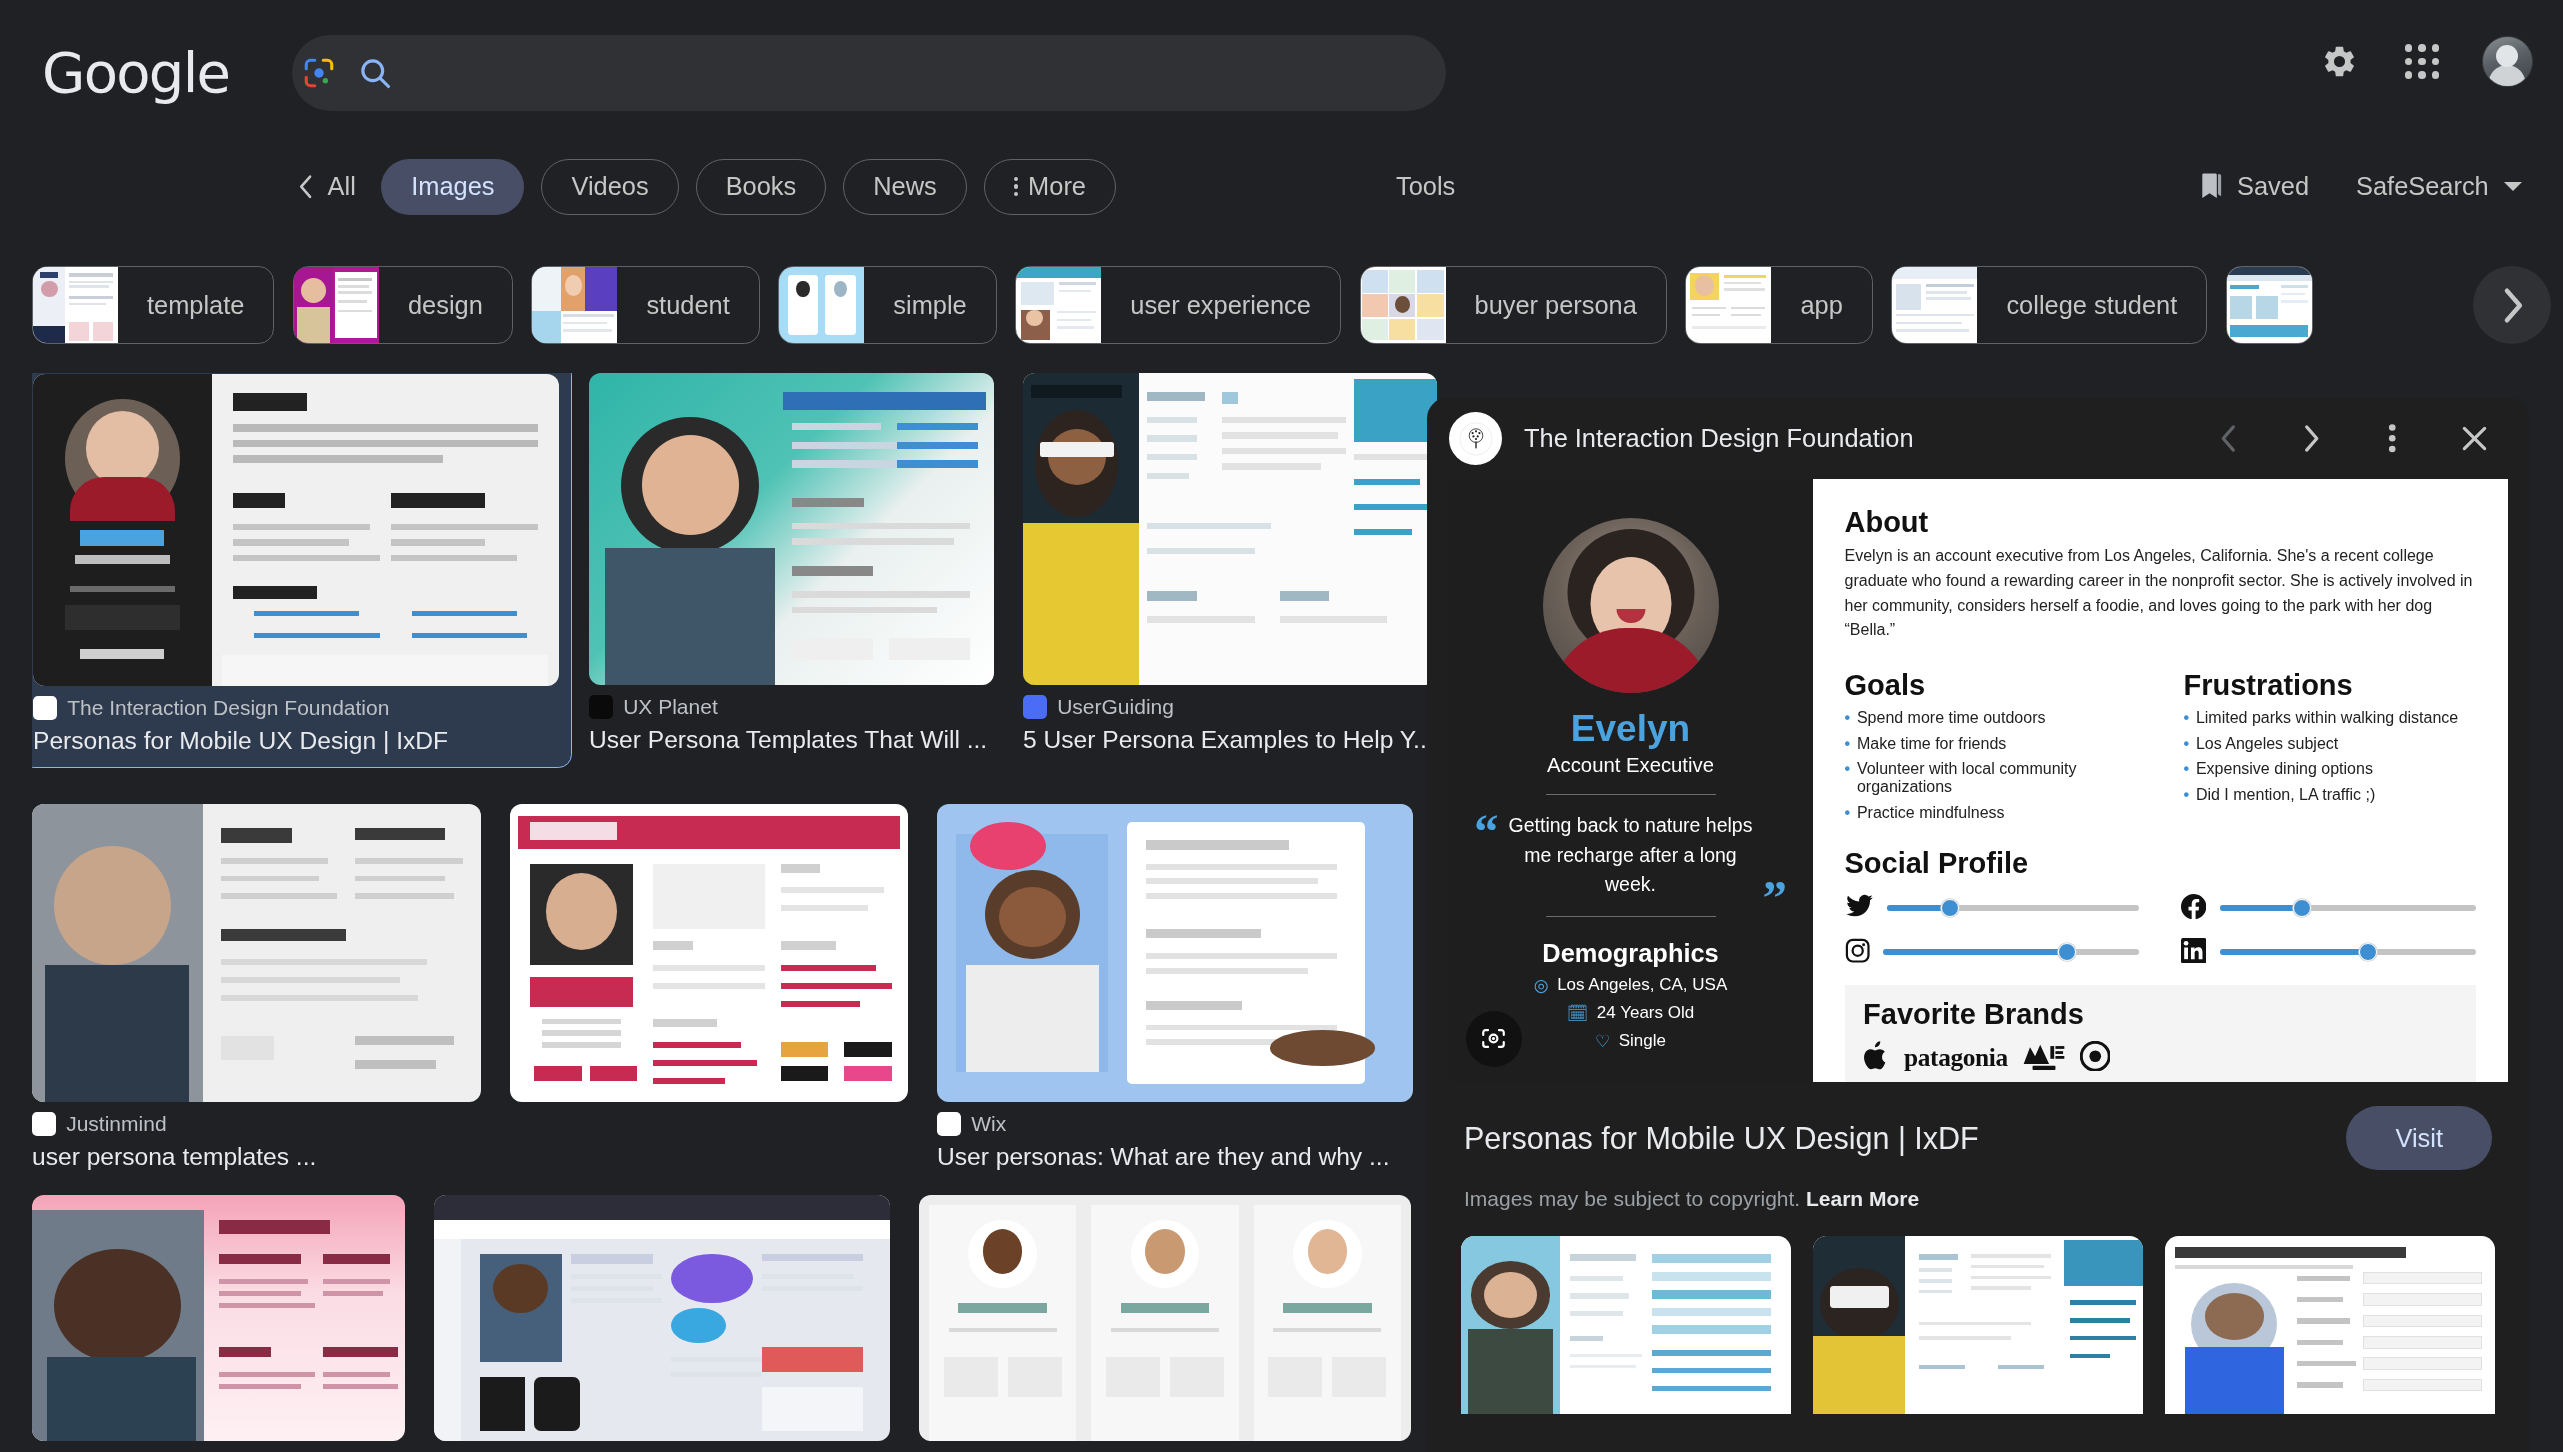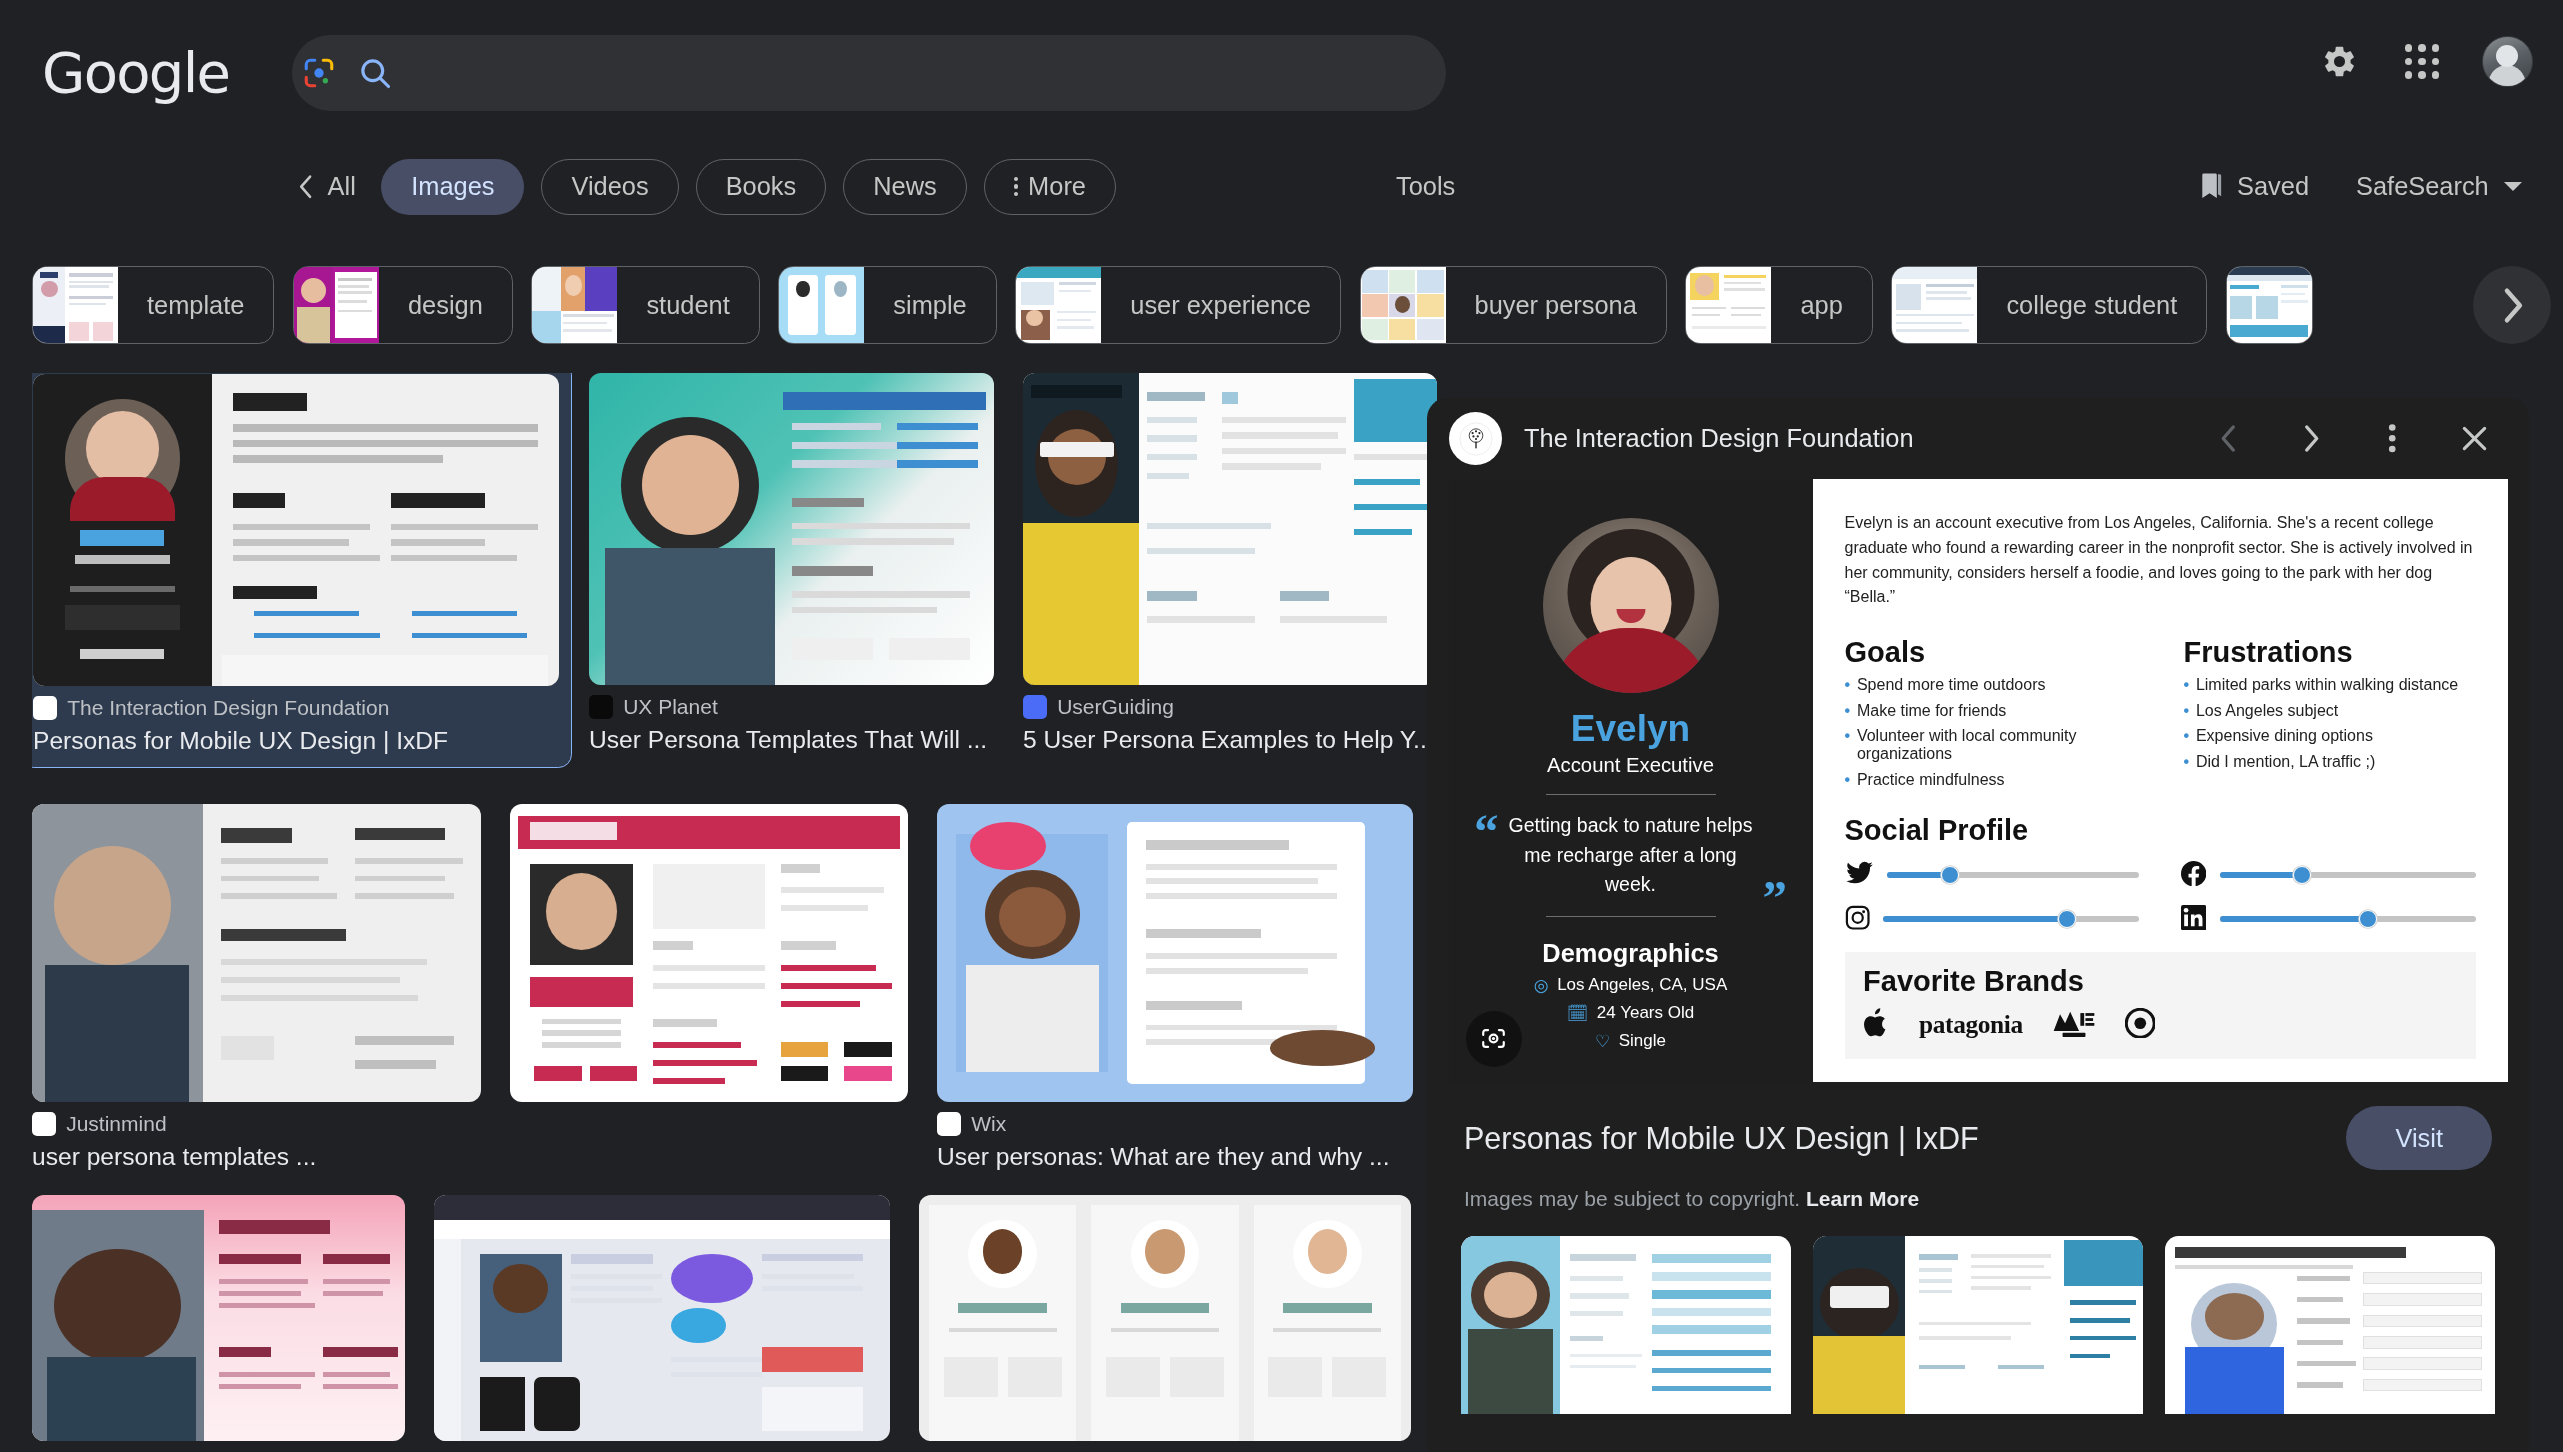--- a/index.html
+++ b/index.html
@@ -198,21 +198,21 @@
   .pr-cols { display: flex; gap: 47px; margin-top: 25.4px; }
   .pr-col { flex: 1; }
   .pr-li { font-size: 16px; margin-top: 7.6px; color:#222; display:flex; gap:6.8px; }
   .pr-li b { color:#3d8fd1; }
   .social-grid { display: grid; grid-template-columns: 1fr 1fr; gap: 15.3px 42px; margin-top: 13.6px; }
   .social-row { display:flex; align-items:center; gap: 13.6px; }
   .slider { flex:1; height: 6px; background:#c4c4c4; border-radius:3.4px; position:relative; }
   .slider-fill { position:absolute; left:0; top:0; height:6px; background:#3d8fd1; border-radius:3.4px; }
   .slider-knob { position:absolute; top:-6px; width:18px; height:18px; border-radius:50%; background:#3d8fd1; border:1.7px solid #fff; box-shadow:0 0 0 0.8px #cfcfcf; transform:translateX(-50%); }
   .brands-box { background:#f4f4f4; margin-top: 18.6px; padding: 13.6px 18.6px 17px; }
-  .brands-row { display:flex; align-items:center; gap: 29px; margin-top: 8.5px; }
+  .brands-row { display:flex; align-items:center; gap: 14px; margin-top: 8.5px; }
   .brand-pat { font-family:"Liberation Serif", serif; font-weight: bold; font-size: 25.4px; letter-spacing:-0.4px; color:#111; }
 
   .panel-footer { padding: 24px 37px 0; }
   .pf-row { display:flex; align-items:center; }
   .pf-title { color:#e8eaed; font-size: 30.5px; }
   .pf-visit {
     margin-left:auto; background:#474e66; color:#d3e3fd;
     border:none; border-radius: 34px; height: 64px; padding: 0 49px;
     font-size: 25.4px; cursor:pointer; font-family:"Liberation Sans", sans-serif;
   }
@@ -877,20 +877,21 @@
       <div class="lens-circle">
         <svg width="29" height="29" viewBox="0 0 24 24">
           <path d="M3.5 9V7a2 2 0 0 1 2-2h2M20.5 9V7a2 2 0 0 0-2-2h-2M3.5 15v2a2 2 0 0 0 2 2h2M20.5 15v2a2 2 0 0 1-2 2h-2" fill="none" stroke="#fff" stroke-width="1.8" stroke-linecap="round"></path>
           <circle cx="12" cy="12" r="3.2" fill="none" stroke="#fff" stroke-width="1.8"></circle>
           <circle cx="12" cy="12" r="1.3" fill="#fff"></circle>
         </svg>
       </div>
     </div>
 
     <div class="persona-right">
+      <div class="pr-h">About</div>
       <div class="pr-p">Evelyn is an account executive from Los Angeles, California. She's a recent college graduate who found a rewarding career in the nonprofit sector. She is actively involved in her community, considers herself a foodie, and loves going to the park with her dog “Bella.”</div>
 
       <div class="pr-cols">
         <div class="pr-col">
           <div class="pr-h">Goals</div>
           <div class="pr-li">
               <b>•</b>
               <span>Spend more time outdoors</span>
             </div>
           <div class="pr-li">

